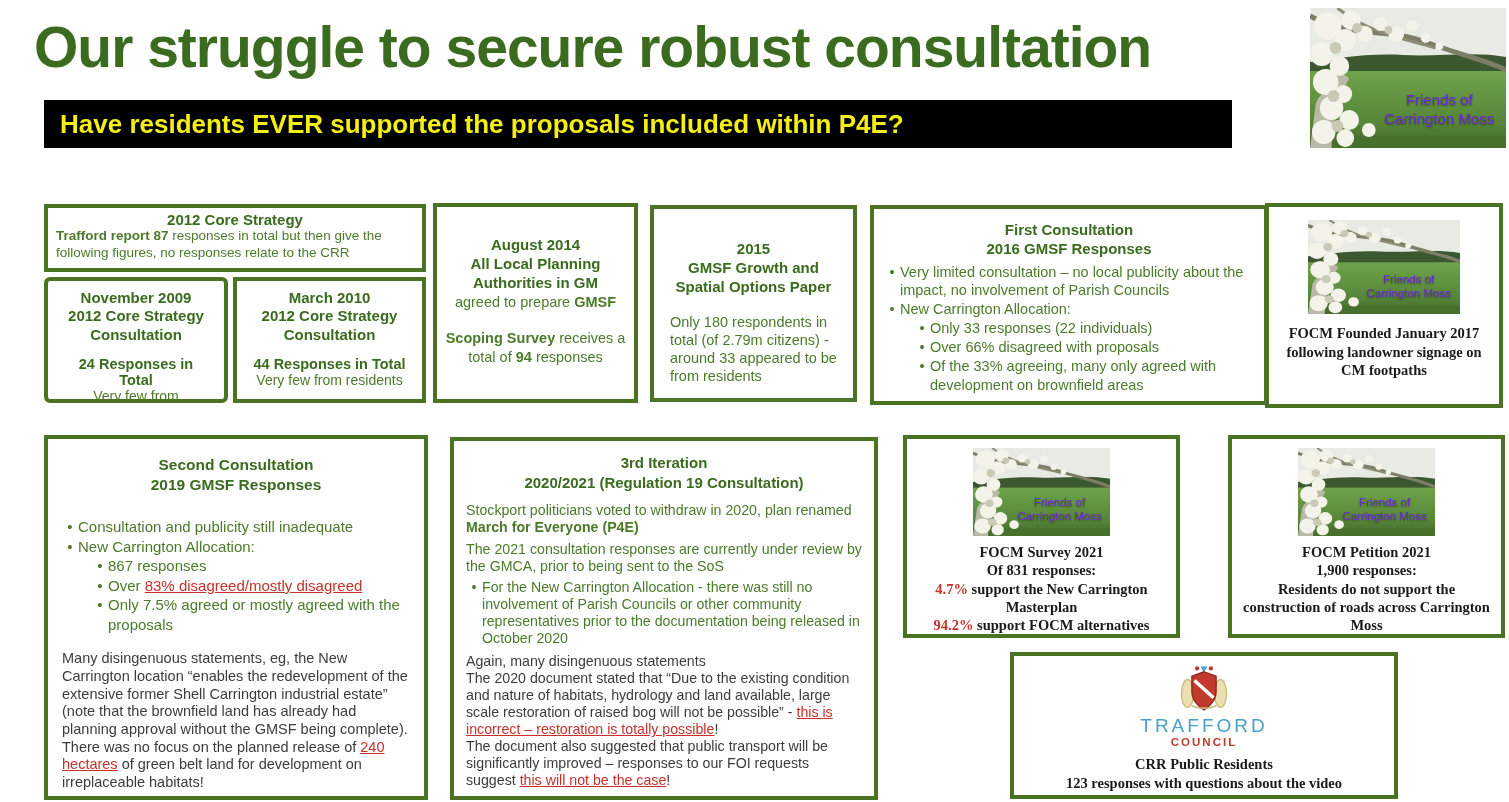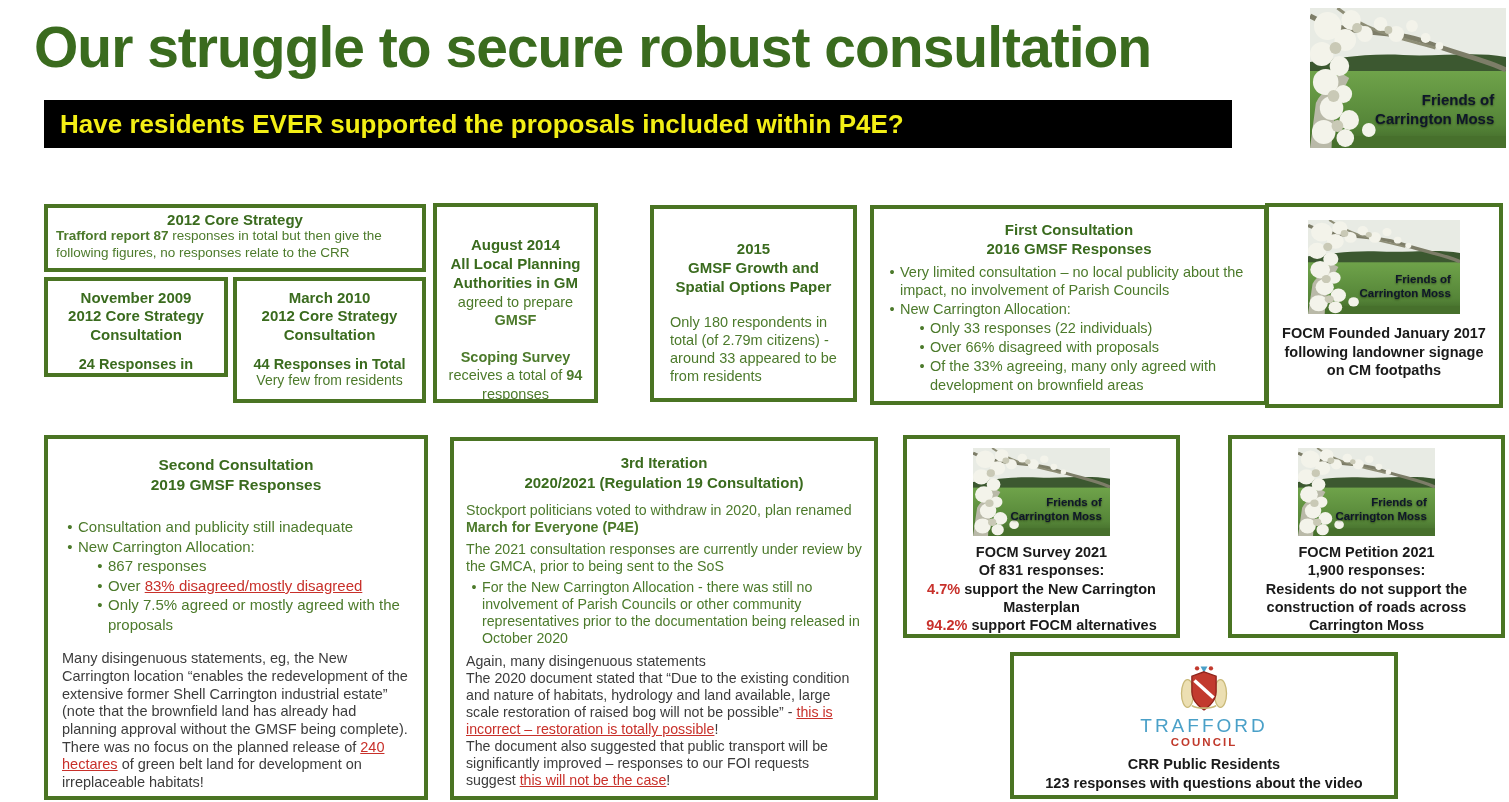--- a/index.html
+++ b/index.html
@@ -24,56 +24,56 @@
   .banner{
     position:absolute;left:44px;top:100px;width:1188px;height:48px;
     background:#000;color:var(--yellow);font-weight:bold;font-size:26px;
     line-height:48px;padding-left:16px;white-space:nowrap;
   }
 
   
   .photo{position:relative;overflow:hidden;background:#e8ebe4;}
   .photo svg{position:absolute;inset:0;width:100%;height:100%;}
   .photo .photo-label{
-    position:absolute;right:6%;bottom:14%;text-align:right;
-    color:#0f172a;font-weight:bold;line-height:1.25;
+    position:absolute;right:6%;bottom:14%;text-align:center;
+    color:#6d28d9;font-weight:normal;line-height:1.25;
     text-shadow:0 1px 2px rgba(40,60,20,.8);
   }
   .photo-header{position:absolute;left:1310px;top:8px;width:196px;height:140px;}
   .photo-header .photo-label{font-size:15px;}
   .photo-box{margin:0 auto;}
   .photo-box .photo-label{font-size:11.5px;}
 
   .box{
     position:absolute;border:4px solid var(--border);background:#fff;overflow:hidden;
   }
   .heading{font-weight:bold;text-align:center;color:var(--green);}
   .gbody{color:var(--body-green);}
   .dbody{color:var(--dark);}
-  .kbody{color:var(--black);font-weight:bold;text-align:center;}
+  .kbody{color:var(--black);font-weight:bold;text-align:center;font-family:Liberation Serif, serif;}
 
   .li{display:flex;align-items:flex-start;}
   .li .b{flex:none;width:16px;text-align:center;}
   .l2{padding-left:30px;}
 
   .run-b{font-weight:bold;}
   .run-i{}
   .run-r{color:var(--red);text-decoration:underline;}
   .run-br{color:var(--red);font-weight:bold;}
 
   
   .box-core{left:44px;top:204px;width:382px;height:68px;padding:3px 8px;}
   .box-core .heading{font-size:15px;}
   .box-core .gbody{font-size:13.5px;line-height:1.24;}
-  .box-nov{left:44px;top:277px;width:184px;height:100px;padding:8px 20px;}
+  .box-nov{left:44px;top:277px;width:184px;height:126px;padding:8px 20px;border-radius:6px;}
   .box-mar{left:233px;top:277px;width:193px;height:126px;padding:8px 4px;}
   .box-nov .heading,.box-mar .heading{font-size:15px;line-height:1.22;}
   .box-nov .stat,.box-mar .stat{margin-top:12px;font-size:14.5px;font-weight:bold;text-align:center;color:var(--green);}
   .box-nov .note,.box-mar .note{font-size:14px;text-align:center;color:var(--body-green);}
-  .box-aug{left:433px;top:203px;width:165px;height:200px;padding:28px 8px 0;}
+  .box-aug{left:433px;top:203px;width:205px;height:200px;padding:28px 8px 0;}
   .box-aug .heading{font-size:15px;line-height:1.28;}
   .box-aug .gbody{font-size:14.5px;text-align:center;line-height:1.28;}
   .box-2015{left:650px;top:205px;width:207px;height:197px;padding:30px 16px 0;}
   .box-2015 .heading{font-size:15px;line-height:1.28;}
   .box-2015 .gbody{font-size:14.5px;line-height:1.26;margin-top:16px;}
   .box-first{left:870px;top:205px;width:398px;height:200px;padding:12px 10px 0;}
   .box-first .heading{font-size:15px;line-height:1.25;}
   .box-first .gbody{font-size:14.5px;line-height:1.3;margin-top:4px;}
   .box-founded{left:1265px;top:203px;width:238px;height:205px;padding:13px 12px 0;}
   .box-founded .photo-box{width:152px;height:94px;}

